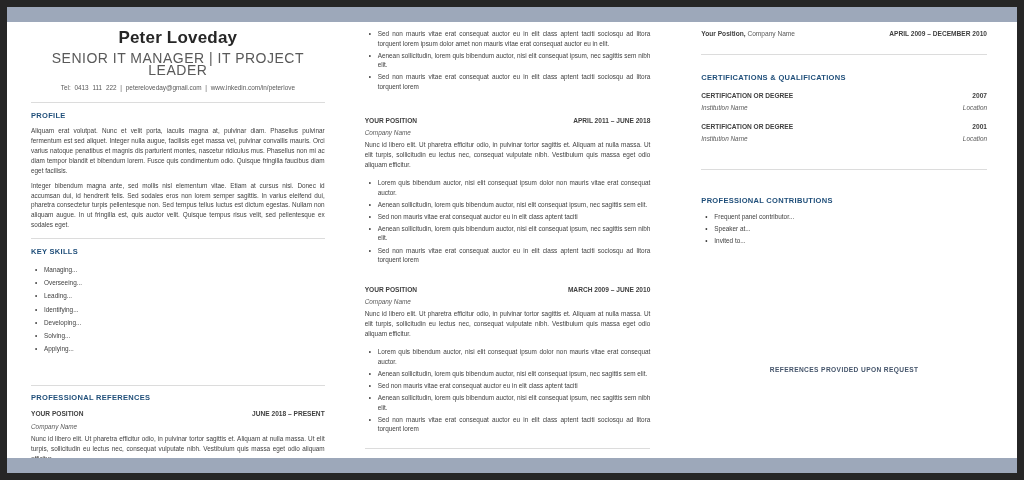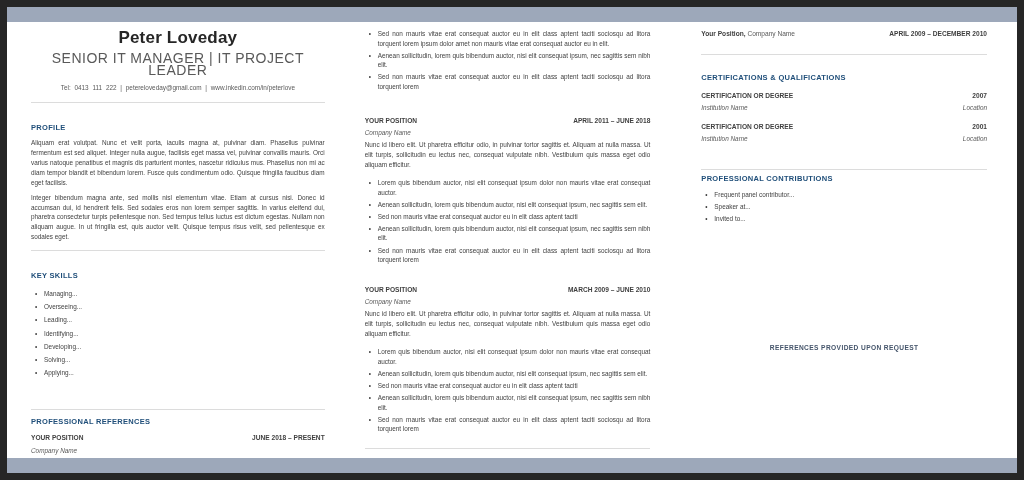--- a/index.html
+++ b/index.html
@@ -13,22 +13,22 @@
   .bar{height:15px;flex:none;background:var(--bar-color,#9da8ba);}
   .content{flex:1;overflow:hidden;padding:0 19px 0 24px;box-sizing:border-box;}
   .content.c2{padding:0 30px 0 21px;}
   .header{text-align:center;padding-top:6px;}
   .name{font-size:17px;font-weight:bold;color:#262626;letter-spacing:.2px;line-height:20px;}
   .subtitle{font-size:14px;color:#595959;margin-top:4px;letter-spacing:.5px;line-height:12px;}
   .contact{font-size:6.4px;color:#595959;margin-top:6px;line-height:12px;word-spacing:2px;}
   .divider{border-top:1px solid #dcdcdc;height:0;}
   .d-m9{margin-top:8px;} .d-m32{margin-top:32px;} .d-m14{margin-top:14px;}
   .d-m15{margin-top:15px;} .d-m26{margin-top:26px;}
-  .sec-head{font-size:7.5px;font-weight:bold;color:var(--heading-color,#1f4e79);letter-spacing:.3px;margin-top:20px;line-height:10px;}
-  .mt18{margin-top:18px;} .mt19{margin-top:4px;} .mt7s{margin-top:7px;}
+  .sec-head{font-size:7.5px;font-weight:bold;color:var(--heading-color,#1f4e79);letter-spacing:.3px;margin-top:8px;line-height:10px;}
+  .mt18{margin-top:18px;} .mt19{margin-top:26px;} .mt7s{margin-top:7px;}
   .para{font-size:6.4px;line-height:1.55;color:#3f3f3f;text-align:justify;margin-top:5px;}
   .bullets{margin-top:8px;}
   .bullet{display:flex;font-size:6.4px;line-height:1.5;color:#3f3f3f;margin-top:2.5px;text-align:justify;}
   .bullet::before{content:"\2022";flex:none;width:13px;padding-left:4px;box-sizing:border-box;}
   .skills .bullet{margin-top:3.5px;text-align:left;}
   .row{display:flex;justify-content:space-between;align-items:baseline;font-size:6.6px;font-weight:bold;color:#3f3f3f;line-height:10px;}
   .row .reg{font-weight:normal;color:#595959;}
   .mt6{margin-top:6px;} .mt24{margin-top:24px;} .mt20{margin-top:20px;} .mt7{margin-top:7px;} .mt8{margin-top:8px;} .mt10{margin-top:10px;}
   .company{font-size:6.4px;font-style:italic;color:#595959;margin-top:2.5px;line-height:9px;}
   .entry-sub{display:flex;justify-content:space-between;font-size:6.4px;font-style:italic;color:#595959;margin-top:2px;line-height:9px;}

